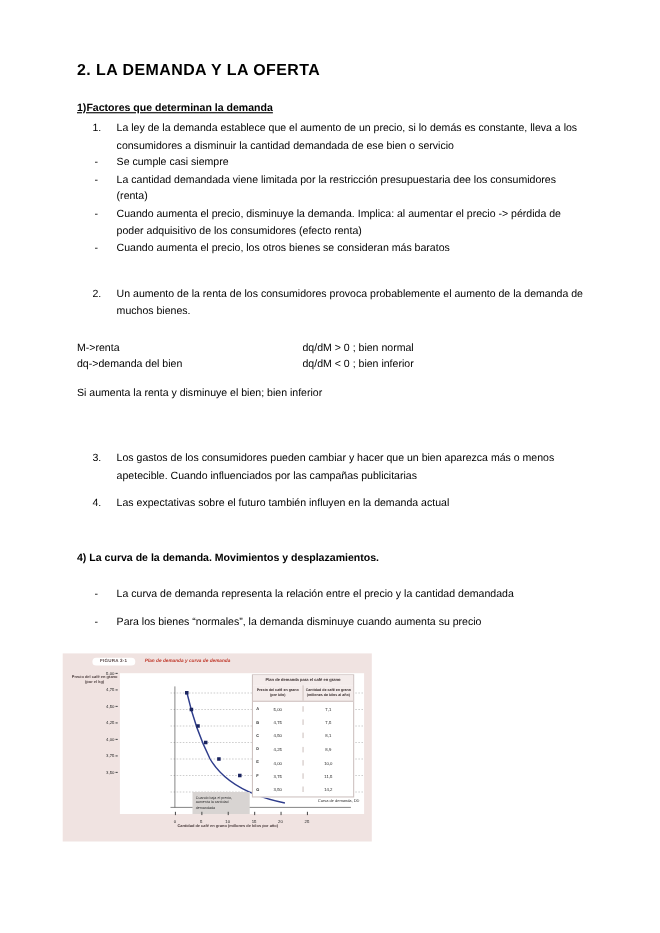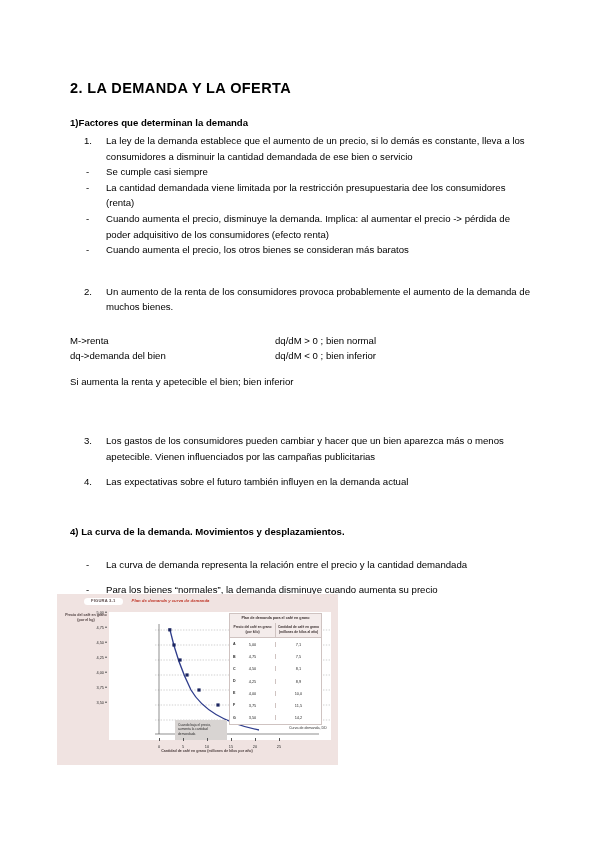--- a/index.html
+++ b/index.html
@@ -18,37 +18,38 @@
   .page {
     position: absolute;
     left: 0; top: 0;
     width: 600px;
     height: 848px;
     background: #ffffff;
   }
   .content {
     position: absolute;
     left: 70px;
-    top: 80px;
+    top: 56px;
     width: 462px;
   }
 
   h1.doc-title {
     font-size: 14.5px;
     font-weight: bold;
     letter-spacing: 0.4px;
     margin: 0 0 20px 0;
     line-height: 1.2;
   }
 
   .section-head {
     font-size: 9.6px;
     font-weight: bold;
     margin: 16px 0 3px 0;
     line-height: 1.35;
+    text-decoration: underline;
   }
   .section-head-2 {
     font-size: 9.6px;
     font-weight: bold;
     margin: 0;
     line-height: 1.35;
   }
 
   ol.num-list {
     list-style: none;
@@ -367,30 +368,30 @@
       </div>
       <div class="row">
         <div class="col-a">dq-&gt;demanda del bien</div>
         <div class="col-b">dq/dM &lt; 0  ; bien inferior</div>
       </div>
     </div>
 
     <div class="gap-sm"></div>
 
     <div class="plain-lines">
-      <div>Si aumenta la renta y apetecible el bien; bien inferior</div>
+      <div>Si aumenta la renta y disminuye el bien; bien inferior</div>
     </div>
 
     <div class="gap-lg"></div>
     <div class="gap-md"></div>
 
     <ol class="num-list">
       <li>
         <span class="marker">3.</span>
-        <span>Los gastos de los consumidores pueden cambiar y hacer que un bien aparezca más o menos apetecible. Vienen influenciados por las campañas publicitarias</span>
+        <span>Los gastos de los consumidores pueden cambiar y hacer que un bien aparezca más o menos apetecible. Cuando influenciados por las campañas publicitarias</span>
       </li>
     </ol>
 
     <div class="gap-sm"></div>
 
     <ol class="num-list">
       <li>
         <span class="marker">4.</span>
         <span>Las expectativas sobre el futuro también influyen en la demanda actual</span>
       </li>

